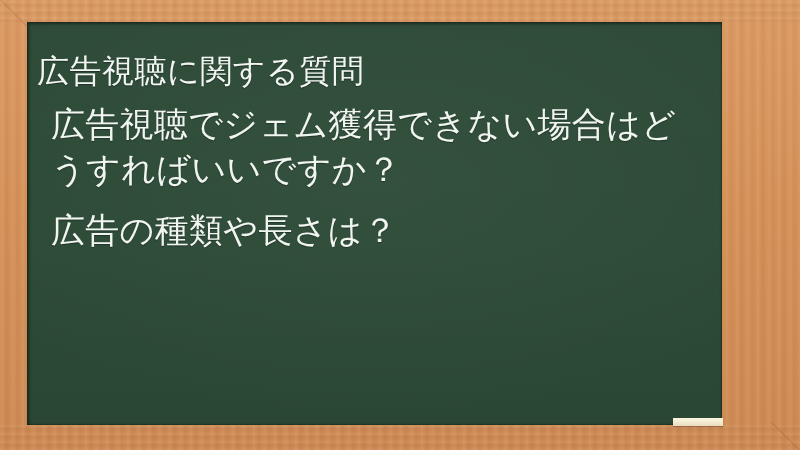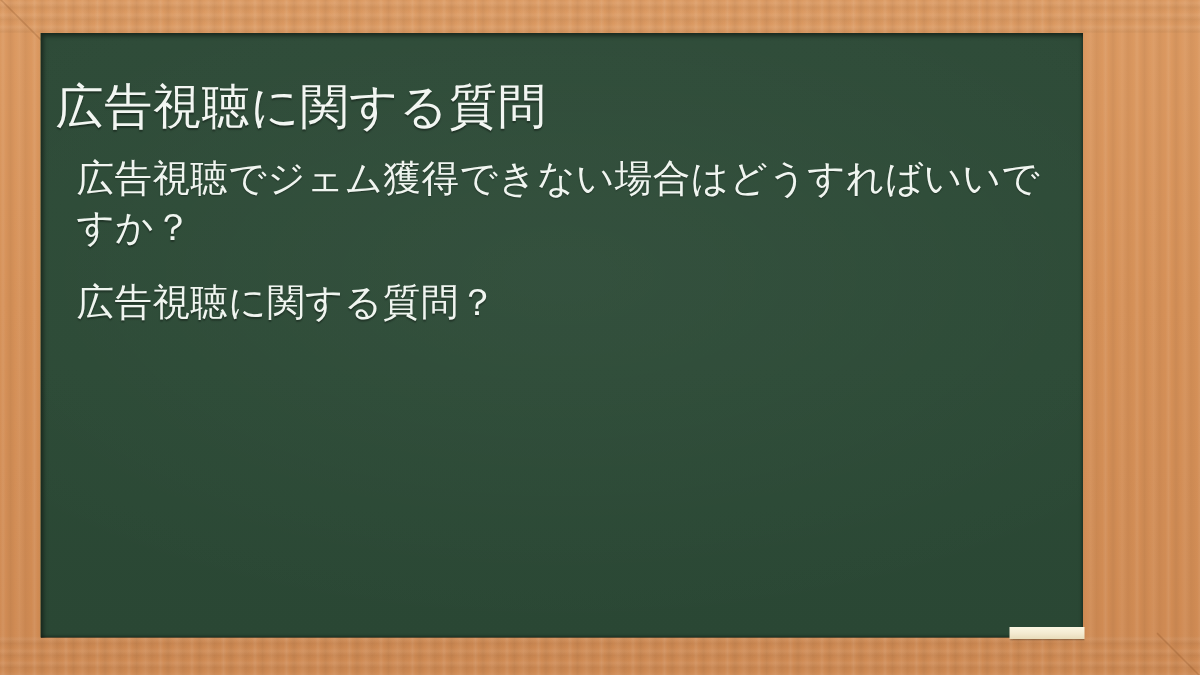--- a/index.html
+++ b/index.html
@@ -103,21 +103,21 @@
     position: absolute;
     left: 24px;
     top: 80px;
     right: 18px;
     margin: 0;
     padding: 0;
     list-style: none;
   }
   .question-item {
     color: #f0f5f0;
-    font-size: 25px;
+    font-size: 34px;
     line-height: 1.33;
     letter-spacing: 0.3px;
     margin: 0 0 16px 0;
     text-shadow: 0 1px 1px rgba(0,0,0,0.32);
   }
   .question-item:last-child { margin-bottom: 0; }
 
   
   .chalk-stick {
     position: absolute;
@@ -140,20 +140,20 @@
   <div class="frame-miter tl"></div>
 
   <div class="frame-miter br"></div>
 
   <div class="board">
 
     <h1 class="board-title">広告視聴に関する質問</h1>
 
     <ul class="question-list">
       <li class="question-item">広告視聴でジェム獲得できない場合はどうすればいいですか？</li>
-      <li class="question-item">広告視聴に関する質問？</li>
+      <li class="question-item">広告の種類や長さは？</li>
     </ul>
 
   </div>
 
   <div class="chalk-stick"></div>
 
 </div>
 
 </body></html>

